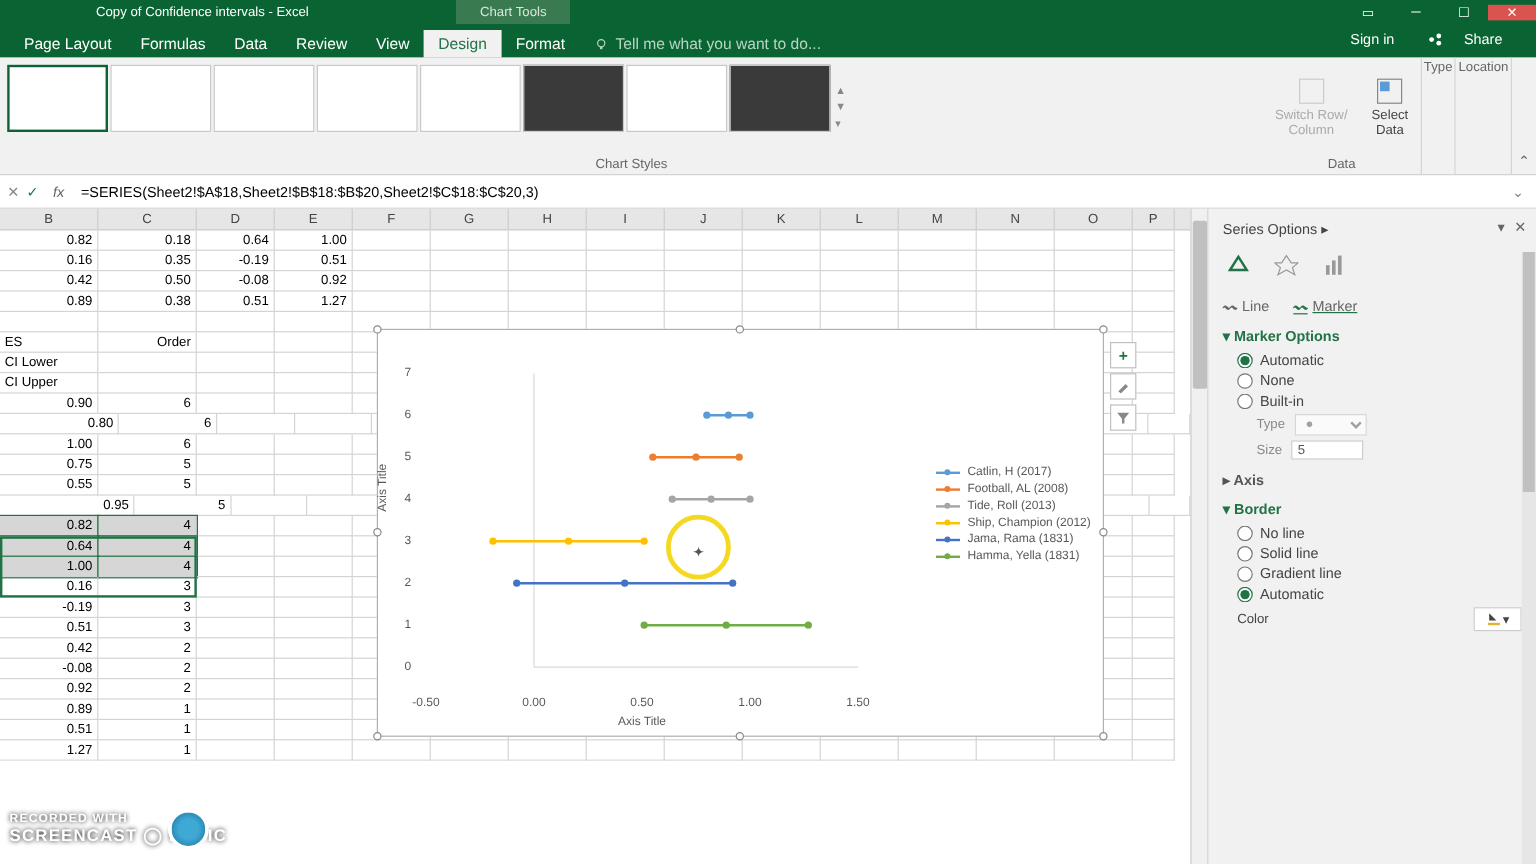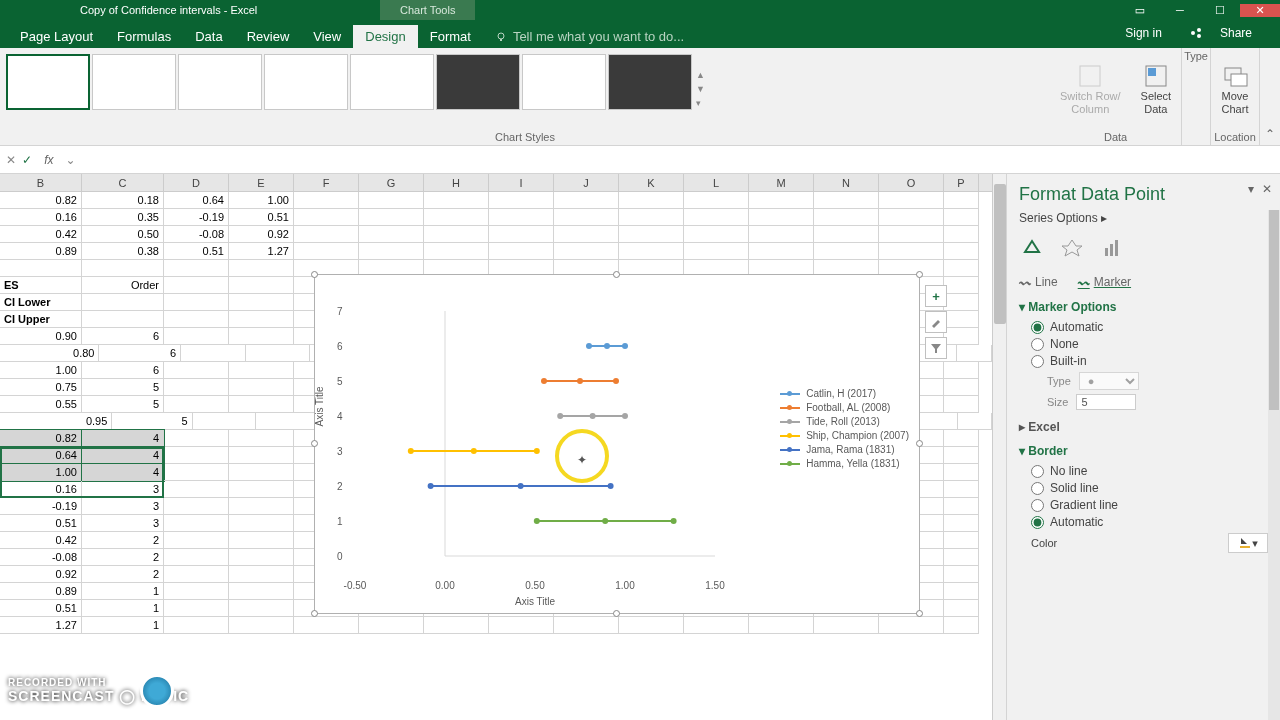--- a/index.html
+++ b/index.html
@@ -40,21 +40,21 @@
 .formula-bar input { flex: 1; border: none; outline: none; font-size: 12px; padding: 2px; }
 .formula-bar .dd { color: #888; margin-right: 4px; cursor: pointer; }
 
 .workspace { display: flex; height: 548px; position: relative; }
 .grid-area { width: 992px; position: relative; }
 .col-headers { display: flex; height: 18px; background: #e6e6e6; border-bottom: 1px solid #ccc; position: relative; }
 .col-header { border-right: 1px solid #ccc; text-align: center; font-size: 11px; color: #444; line-height: 18px; cursor: pointer; }
 .rows { overflow: hidden; }
 .cell-row { display: flex; height: 17px; }
 .cell { border-right: 1px solid #d4d4d4; border-bottom: 1px solid #d4d4d4; padding: 0 4px; font-size: 11px; text-align: right; line-height: 16px; overflow: hidden; white-space: nowrap; }
-.cell.label { text-align: left; font-weight: bold; }
+.cell.label { text-align: left; font-weight: normal; }
 .cell.selected { background: #d6d6d6; outline: 1px solid #217346; }
 .sel-range { position: absolute; border: 2px solid #217346; pointer-events: none; }
 .grid-scroll { width: 14px; background: #f0f0f0; border-left: 1px solid #ccc; position: relative; }
 .scroll-thumb { position: absolute; width: 12px; left: 1px; background: #c0c0c0; border-radius: 2px; }
 
 .chart-obj { position: absolute; left: 314px; top: 100px; width: 606px; height: 340px; background: #fff; border: 1px solid #b0b0b0; }
 .chart-handle { position: absolute; width: 7px; height: 7px; background: #fff; border: 1px solid #888; border-radius: 50%; }
 .chart-title { text-align: center; font-size: 15px; color: #595959; padding-top: 6px; }
 .plot-area { position: absolute; left: 40px; top: 36px; width: 360px; height: 260px; }
 .y-tick { position: absolute; left: -18px; font-size: 10px; color: #595959; transform: translateY(-50%); }
@@ -173,41 +173,32 @@
         <span style="white-space:pre">Select
 Data</span>
       </div>
     </div>
     <div class="group-label">Data</div>
   </div>
   <div class="ribbon-group">
     <div class="group-label">Type</div>
   </div>
   <div class="ribbon-group">
-    <div class="ribbon-group-row">
-      <div class="ribbon-btn">
-        <svg width="28" height="28">
-            <rect x="4" y="6" width="16" height="12" fill="none" stroke="#888"></rect>
-            <rect x="10" y="12" width="16" height="12" fill="#fff" stroke="#888"></rect>
-          </svg>
-        <span style="white-space:pre">Move
-Chart</span>
-      </div>
-    </div>
     <div class="group-label">Location</div>
   </div>
   <div class="ribbon-collapse">⌃</div>
 </div>
 
 <div class="formula-bar">
   <div class="fx-icons">
     <span>✕</span>
     <span style="color:#217346">✓</span>
   </div>
   <span class="fx-label">fx</span>
+  <input value="=SERIES(Sheet2!$A$18,Sheet2!$B$18:$B$20,Sheet2!$C$18:$C$20,3)" style="">
   <span class="dd">⌄</span>
 </div>
 
 <div class="workspace">
   <div class="grid-area">
     <div class="col-headers" id="col-headers">
         <div class="col-header" style="width: 82px;">B</div>
         <div class="col-header" style="width: 82px;">C</div>
         <div class="col-header" style="width: 65px;">D</div>
         <div class="col-header" style="width: 65px;">E</div>
@@ -740,21 +731,21 @@
           <div class="legend-item">
             <span class="legend-line" style="background: rgb(237, 125, 49);"></span>
             <span>Football, AL (2008)</span>
           </div>
           <div class="legend-item">
             <span class="legend-line" style="background: rgb(165, 165, 165);"></span>
             <span>Tide, Roll (2013)</span>
           </div>
           <div class="legend-item">
             <span class="legend-line" style="background: rgb(255, 192, 0);"></span>
-            <span>Ship, Champion (2007)</span>
+            <span>Ship, Champion (2012)</span>
           </div>
           <div class="legend-item">
             <span class="legend-line" style="background: rgb(68, 114, 196);"></span>
             <span>Jama, Rama (1831)</span>
           </div>
           <div class="legend-item">
             <span class="legend-line" style="background: rgb(112, 173, 71);"></span>
             <span>Hamma, Yella (1831)</span>
           </div>
         </div>
@@ -775,21 +766,20 @@
   </div>
   <div class="grid-scroll">
     <div class="scroll-thumb" style="top:10px;height:140px"></div>
   </div>
 
   <div class="pane">
     <div class="closex">
       <span>▾</span>
       <span>✕</span>
     </div>
-    <h2>Format Data Point</h2>
     <div class="series-opt"><span>Series Options</span> ▸</div>
     <div class="icon-row">
       <span class="active">
           <svg width="20" height="20">
             <path d="M3 14 L10 3 L17 14 Z" fill="none" stroke="#217346" stroke-width="2"></path>
           </svg>
         </span>
       <span>
           <svg width="20" height="20">
             <polygon points="10,2 14,8 20,8 15,12 17,18 10,14 3,18 5,12 0,8 6,8" fill="none" stroke="#999"></polygon>
@@ -824,21 +814,21 @@
       <div class="field-row">
           <span>Type</span> 
           <select disabled=""><option>●</option></select>
         </div>
       <div class="field-row">
           <span>Size</span> 
           <input disabled="" value="5" style="">
         </div>
     </div>
     <div class="section">
-      <div class="section-head collapsed">▸ <span>Excel</span></div>
+      <div class="section-head collapsed">▸ <span>Axis</span></div>
     </div>
     <div class="section">
       <div class="section-head">▾ <span>Border</span></div>
       <label class="radio-row">
           <input type="radio" name="bo" style=""> 
           <span>No line</span>
         </label>
       <label class="radio-row">
           <input type="radio" name="bo" style=""> 
           <span>Solid line</span>

